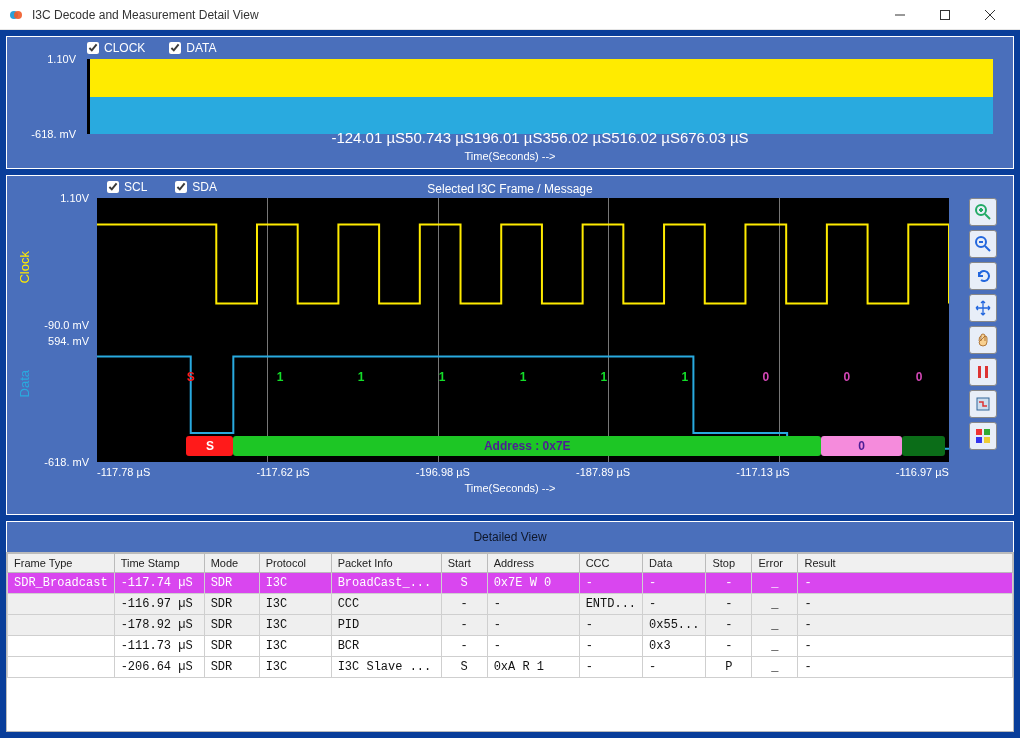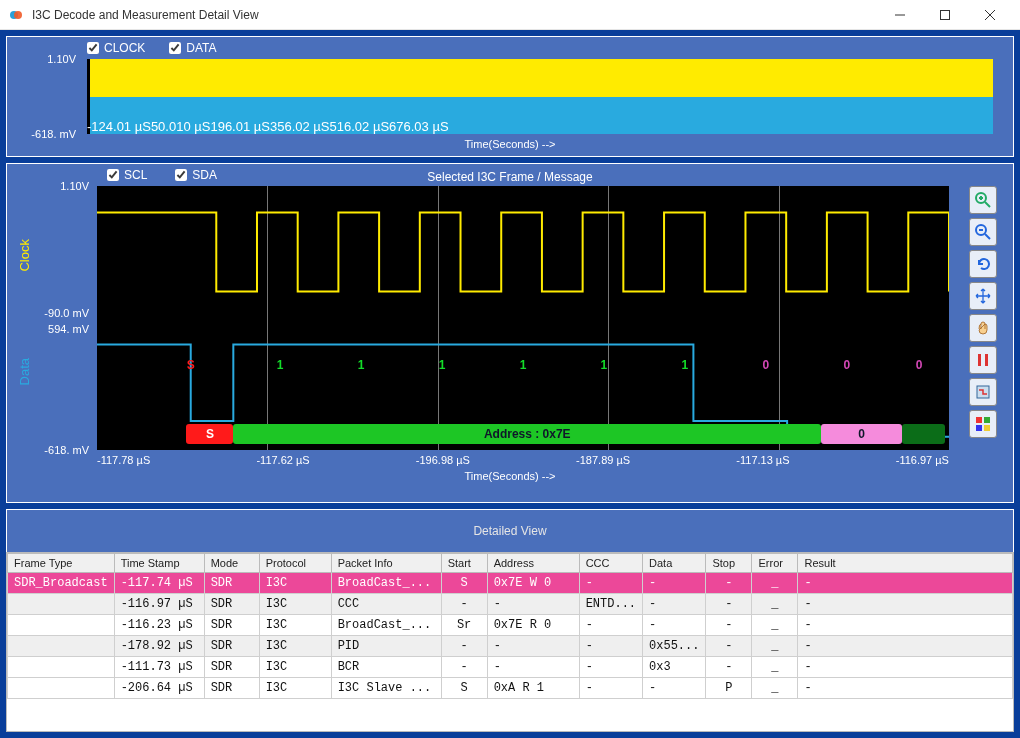--- a/index.html
+++ b/index.html
@@ -78,23 +78,23 @@
     width: 65px;
     color: #fff;
     font-size: 11px;
   }
   .waveform-axis-left .tick-top { position:absolute; top:-6px; right:4px; }
   .waveform-axis-left .tick-bot { position:absolute; bottom:-6px; right:4px; }
   .xaxis-ticks {
     position: absolute;
     left: 80px; right: 20px; bottom: 22px;
     display: flex;
-    justify-content: flex-start;
+    justify-content: center;
     color: #fff;
-    font-size: 13px;
+    font-size: 15px;
   }
   .xaxis-label {
     position: absolute;
     left:0; right:0; bottom: 6px;
     text-align: center;
     color: #fff;
     font-size: 11px;
   }
 
   .yellow-band {
@@ -157,58 +157,58 @@
     position:absolute; font-size:12px; font-weight:bold;
     transform: translateX(-50%);
   }
   .bit-label.one  { color:#13dd29; }
   .bit-label.zero { color:#d447b6; }
   .bit-label.start{ color:#ff1a1a; }
 
   .bus-bar {
     position:absolute; height:20px; border-radius:3px;
     display:flex; align-items:center; justify-content:center;
-    color:#0f172a; font-size:12px; font-weight:bold;
+    color:#4c1d95; font-size:12px; font-weight:bold;
   }
   .bus-bar.red   { background:#ff1a1a; color:#fff; }
   .bus-bar.green { background:#1dc625; }
   .bus-bar.pink  { background:#f58bdc; }
   .bus-bar.dark  { background:#0b6d18; }
 
   .toolbar-right {
     position:absolute; right:16px; top:22px;
     display:flex; flex-direction:column; gap:4px;
   }
   .tool-btn {
     width:28px; height:28px; background:#e8eef8;
     border:1px solid #888; border-radius:3px;
     display:flex; align-items:center; justify-content:center;
     font-size:14px;
   }
 
   
   .detail-header {
-    background:#4a6fbb; color:#e5e5e5; text-align:center;
-    padding:14px 0; font-size:12px; border:1px solid #fff; border-bottom:none;
+    background:#4a6fbb; color:#0f172a; text-align:center;
+    padding:8px 0; font-size:12px; border:1px solid #fff; border-bottom:none;
   }
   .table-wrap {
     background:#fff; border:1px solid #bbb;
     height: 180px; overflow:hidden;
   }
   table { border-collapse:collapse; width:100%; font-size:11px; }
   th {
     background:#f0f0f0; border:1px solid #bbb;
     text-align:left; padding:3px 6px; font-weight:normal; color:#222;
   }
   td {
     border:1px solid #cfcfcf; padding:3px 6px; color:#111;
     font-family: "Courier New", monospace; font-size:12px;
     white-space:nowrap;
   }
-  tr.selected td { background:#ec4899; color:#fff; }
+  tr.selected td { background:#d946ef; color:#fff; }
   tr.alt td { background:#efefef; }
 
   .col-start, .col-stop, .col-error { text-align:center; }
   .col-address, .col-ccc, .col-data, .col-result { text-align:left; }
 </style>
 </head>
 <body>
 
 <div class="titlebar">
   <span class="icon">
@@ -378,21 +378,21 @@
           <span style="position:absolute;left:91.6%;width:3px;top:0;bottom:0;background:#000"></span>
           <span style="position:absolute;left:94%;width:3px;top:0;bottom:0;background:#000"></span>
           <span style="position:absolute;left:94.9%;width:3px;top:0;bottom:0;background:#000"></span>
           <span style="position:absolute;left:95.8%;width:3px;top:0;bottom:0;background:#000"></span>
           <span style="position:absolute;left:96.7%;width:3px;top:0;bottom:0;background:#000"></span>
           <span style="position:absolute;left:97.6%;width:3px;top:0;bottom:0;background:#000"></span>
         </div>
     </div>
     <div class="xaxis-ticks" id="wave-xticks">
         <span>-124.01 µS</span>
-        <span>50.010 µS</span>
+        <span>50.743 µS</span>
         <span>196.01 µS</span>
         <span>356.02 µS</span>
         <span>516.02 µS</span>
         <span>676.03 µS</span>
       </div>
     <div class="xaxis-label">Time(Seconds) --&gt;</div>
   </div>
 
   <div class="panel frame-panel">
     <div class="panel-title">Selected I3C Frame / Message</div>
@@ -574,34 +574,20 @@
               <td>I3C</td>
               <td>CCC</td>
               <td class="col-start">-</td>
               <td class="col-address">-</td>
               <td class="col-ccc">ENTD...</td>
               <td class="col-data">-</td>
               <td class="col-stop">-</td>
               <td class="col-error">_</td>
               <td class="col-result">-</td>
             </tr>
-            <tr class="">
-              <td></td>
-              <td>-116.23 µS</td>
-              <td>SDR</td>
-              <td>I3C</td>
-              <td>BroadCast_...</td>
-              <td class="col-start">Sr</td>
-              <td class="col-address">0x7E R 0</td>
-              <td class="col-ccc">-</td>
-              <td class="col-data">-</td>
-              <td class="col-stop">-</td>
-              <td class="col-error">_</td>
-              <td class="col-result">-</td>
-            </tr>
             <tr class="alt">
               <td></td>
               <td>-178.92 µS</td>
               <td>SDR</td>
               <td>I3C</td>
               <td>PID</td>
               <td class="col-start">-</td>
               <td class="col-address">-</td>
               <td class="col-ccc">-</td>
               <td class="col-data">0x55...</td>

